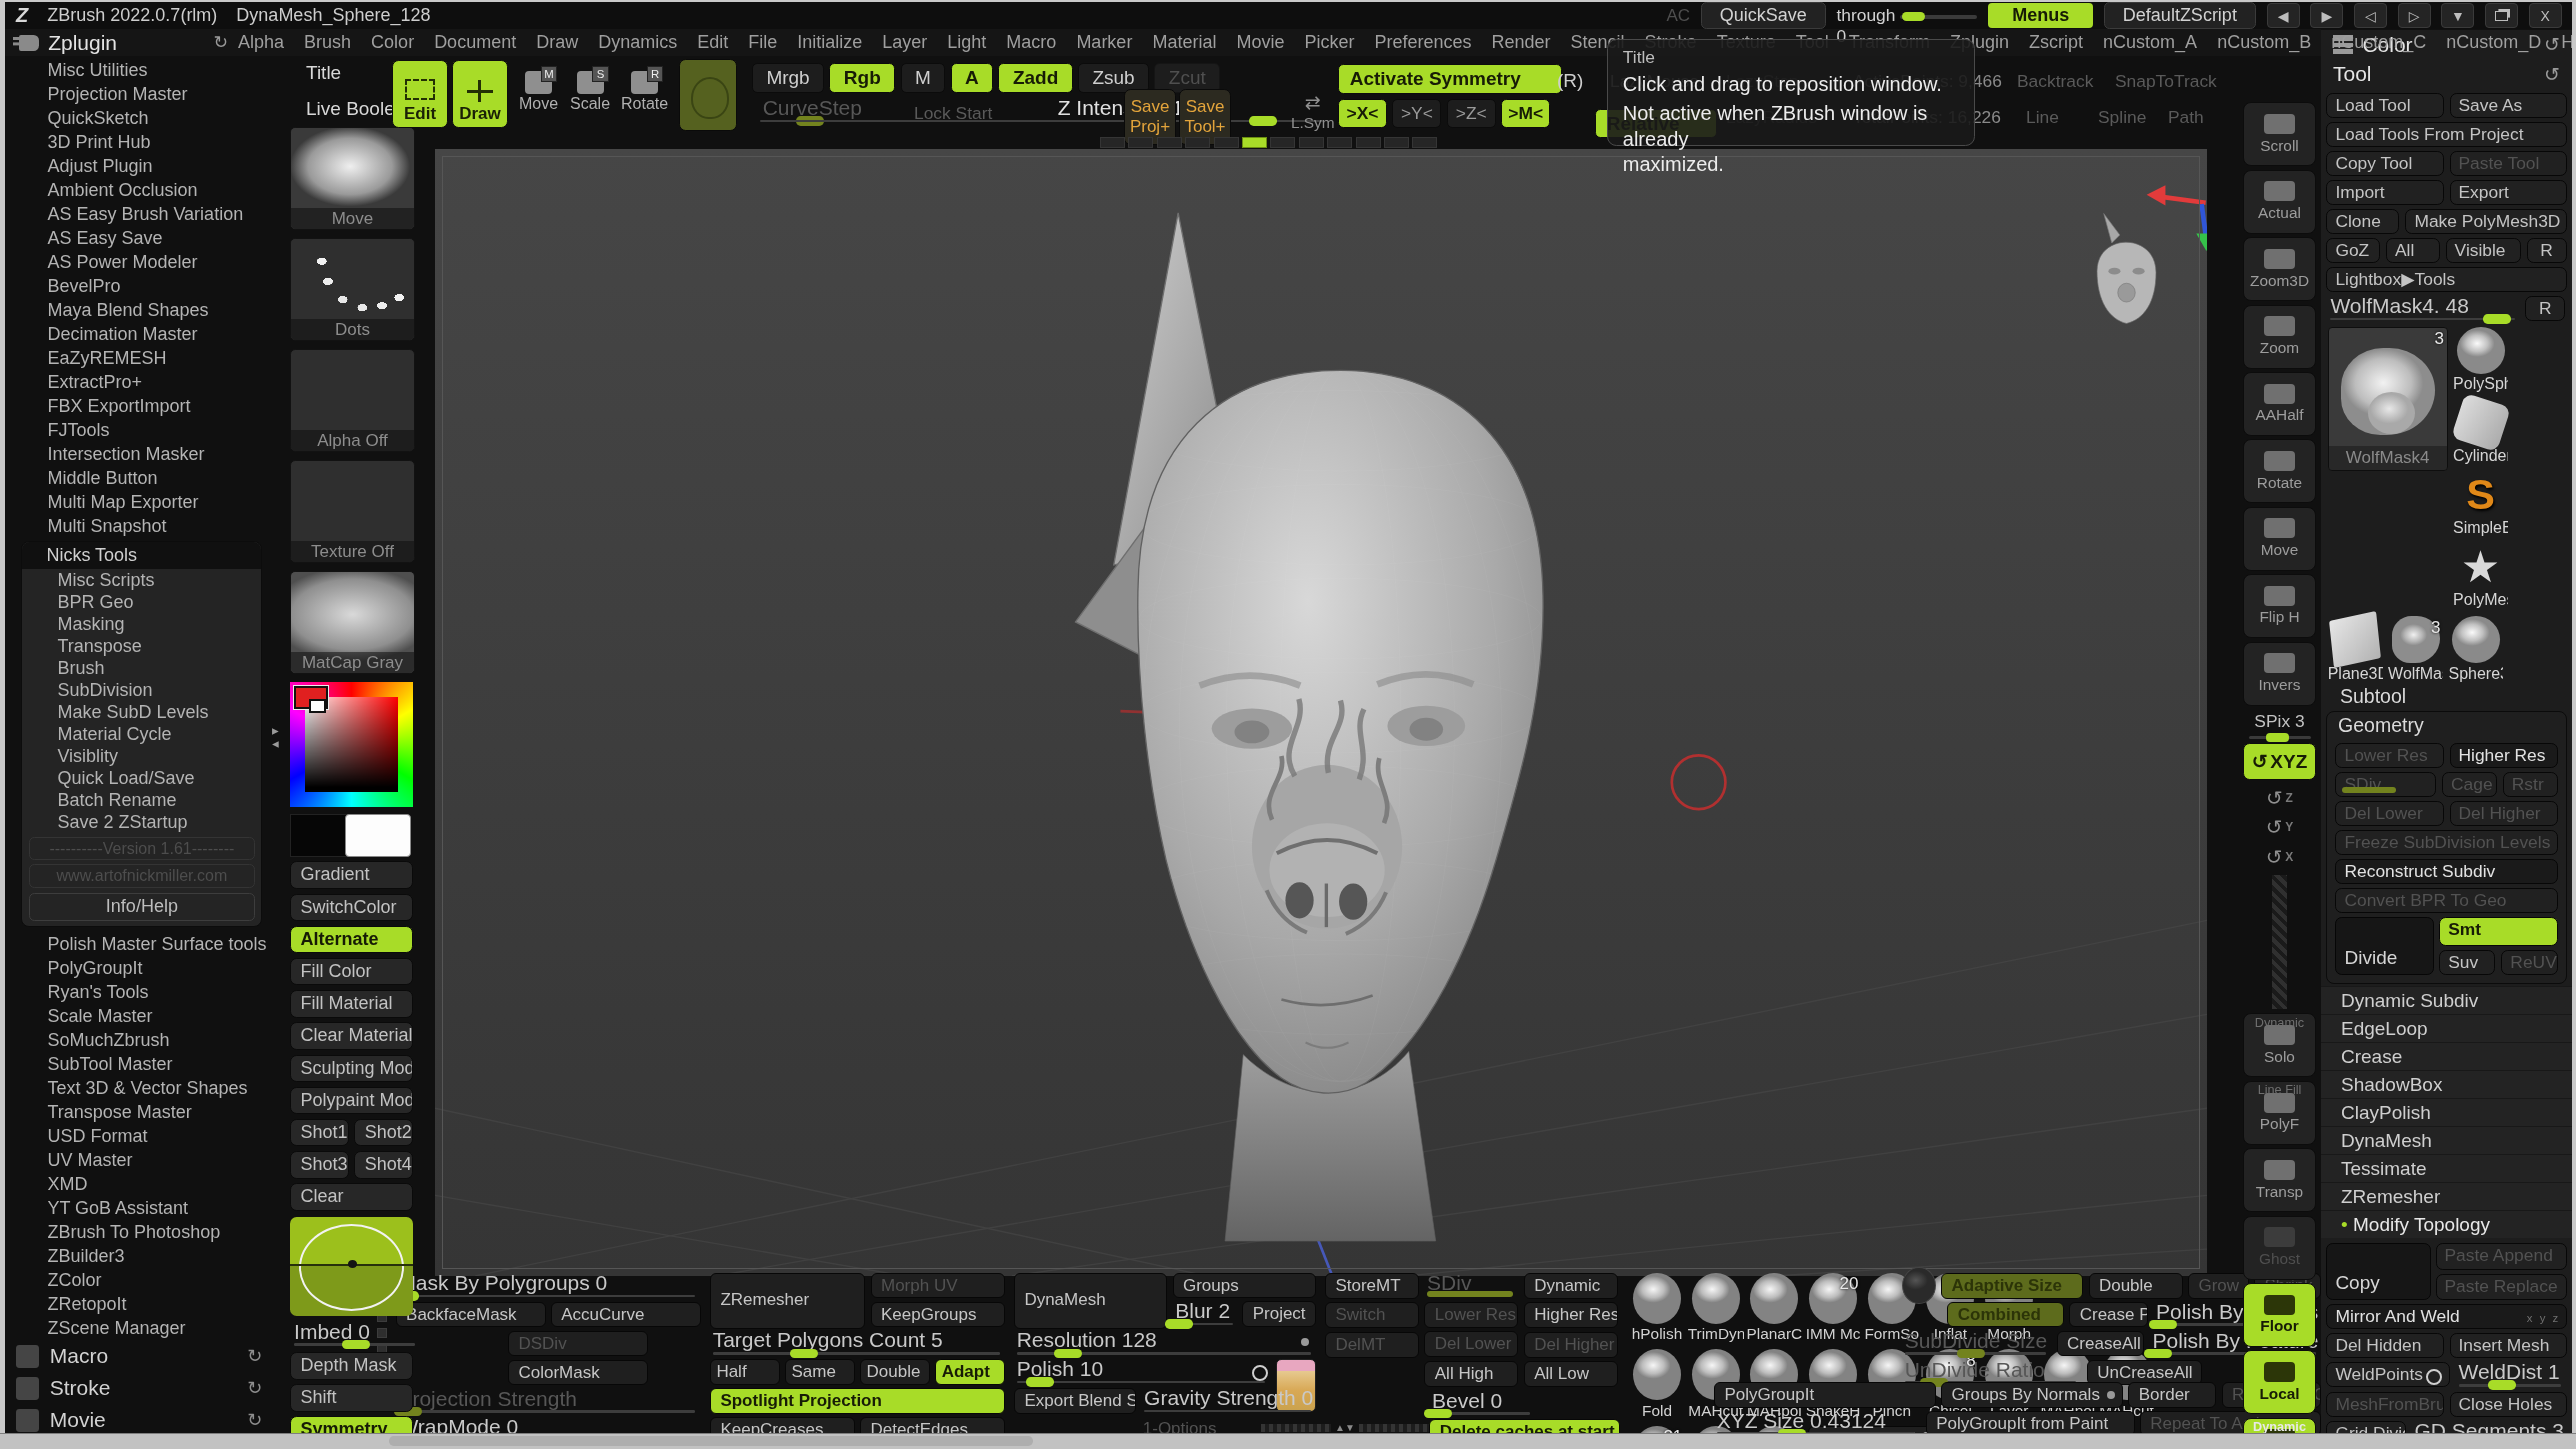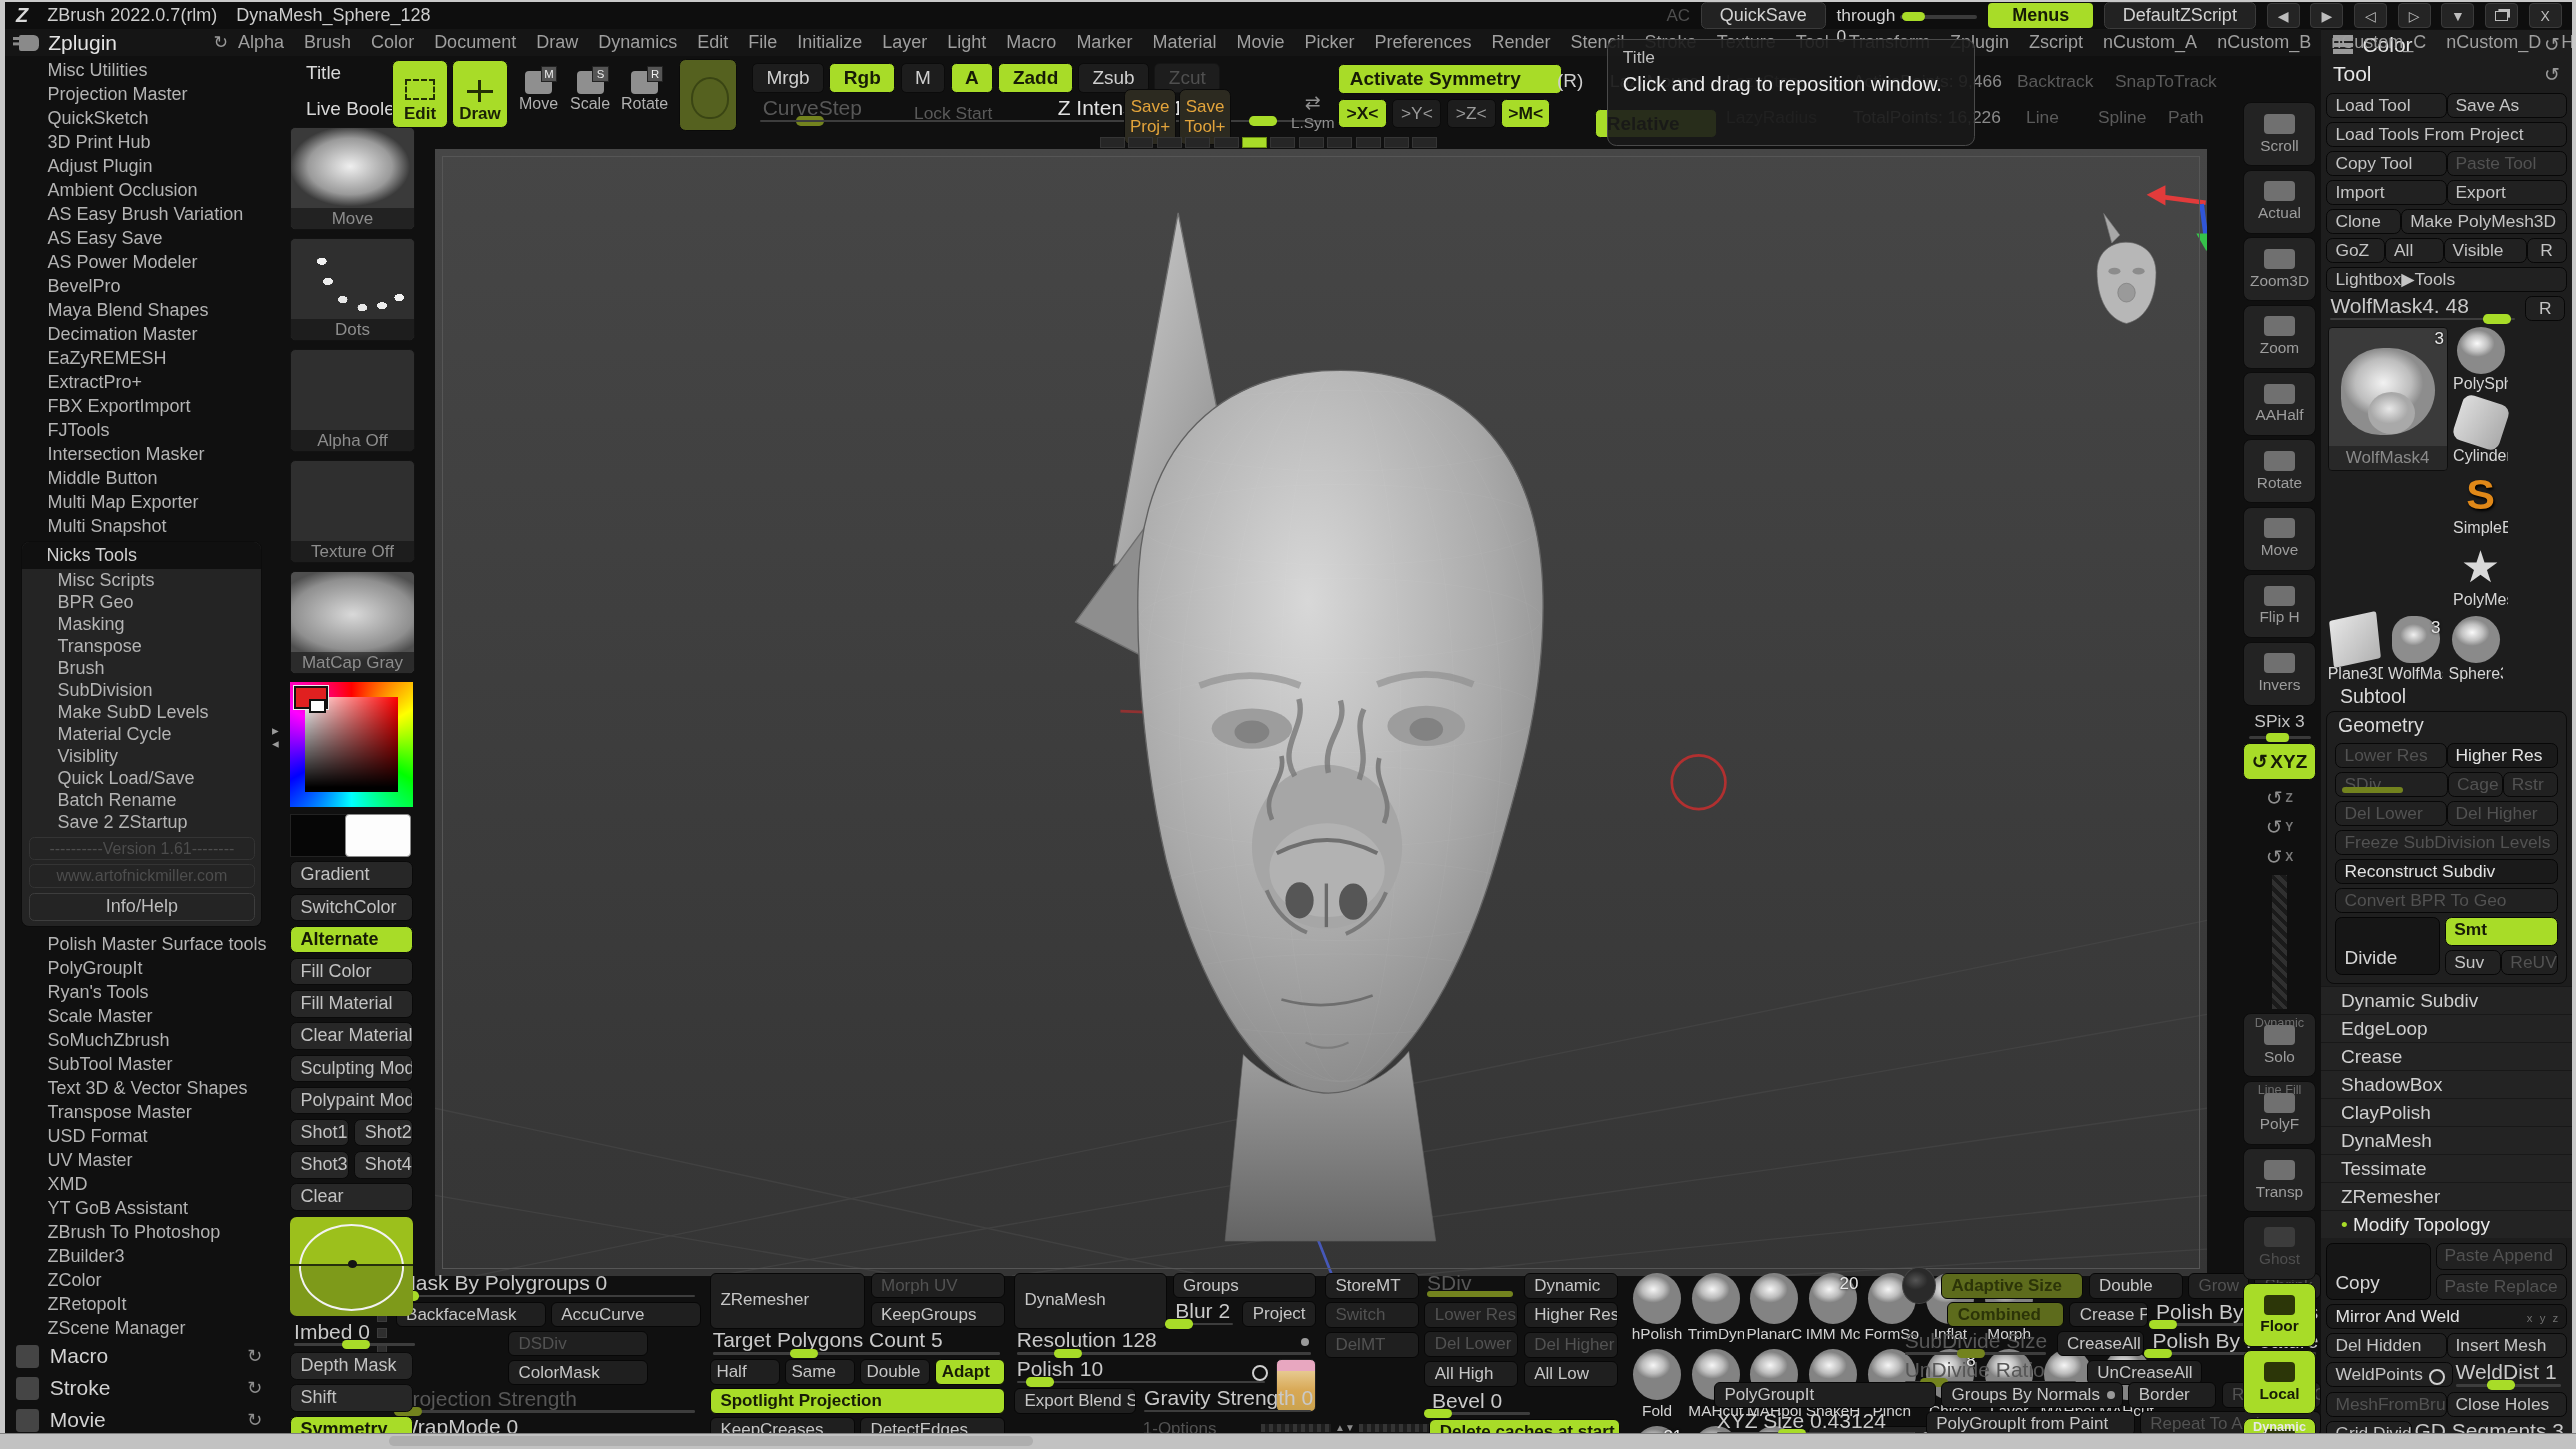--- a/index.html
+++ b/index.html
@@ -151,21 +151,21 @@
           color:#171c06;font-weight:bold;font-size:19px;display:flex;align-items:center;justify-content:center;gap:2.7px}
   .rotrow{display:flex;align-items:center;justify-content:center;gap:2.7px;height:29.5px;color:#8f8f8f;font-size:20px}
   .rotrow b{font-size:12px;color:#7a7a7a}
   .nhatch{width:14.8px;height:134px;margin:4px auto;background:repeating-linear-gradient(45deg,#303030 0 4px,#1a1a1a 4px 8px)}
 
   
   .rpanel{position:absolute;left:2321px;top:30px;width:251px;height:1404px;background:#1d1d1d;z-index:18;overflow:hidden}
   .rphead{display:flex;align-items:center;gap:9.4px;height:29.5px;padding:0 12px;font-size:21px;color:#e5e5e5}
   .rphead .bars{width:20px;height:19px;background:linear-gradient(#9a9a9a 30%,#222 30%,#222 40%,#9a9a9a 40%,#9a9a9a 65%,#222 65%,#222 75%,#9a9a9a 75%)}
   .rphead .rst{margin-left:auto;color:#9a9a9a;font-size:19px}
-  .rrow{display:flex;gap:0;margin:4px 5.4px}
+  .rrow{display:flex;gap:6px;margin:4px 5.4px}
   .rbtn{flex:1;background:#212121;border:0.7px solid #070707;border-radius:6.7px;height:23px;line-height:23px;
         padding:0 8px;font-size:17.4px;color:#c4c4c4;white-space:nowrap;overflow:hidden;position:relative}
   .rbtn.dim{color:#525252}
   .rbtn.lite{background:#1a1a1a;color:#e2e2e2}
   .rbtn.on{background:#a8dc28;color:#171c06;font-weight:bold}
   .rbtn.w1{flex:1}.rbtn.w15{flex:1.6}.rbtn.w25{flex:2.6}
   .rbtn.wr{flex:0 0 38px;text-align:center;padding:0}
   .toolslider{display:flex;align-items:center;gap:5.4px;margin:4px 6.7px}
   .toolslider .sl{flex:1}
   .toolgrid{display:flex;gap:5.4px;margin:5.4px 6.7px 0}
@@ -676,20 +676,21 @@
       <i></i>
       <i></i>
       <i></i>
       <i></i>
   </div>
 </div>
 
 <div class="tooltip">
   <div class="tt">Title</div>
   <div class="tl">Click and drag to reposition window.</div>
+  <div class="tl"><span>Not active when ZBrush window is already</span><br><span>maximized.</span></div>
 </div>
 
 <div class="navstrip">
   <div>
 
       <div class="navbtn">
         <span class="navicon"></span>
         <span>Scroll</span>
       </div>
 

